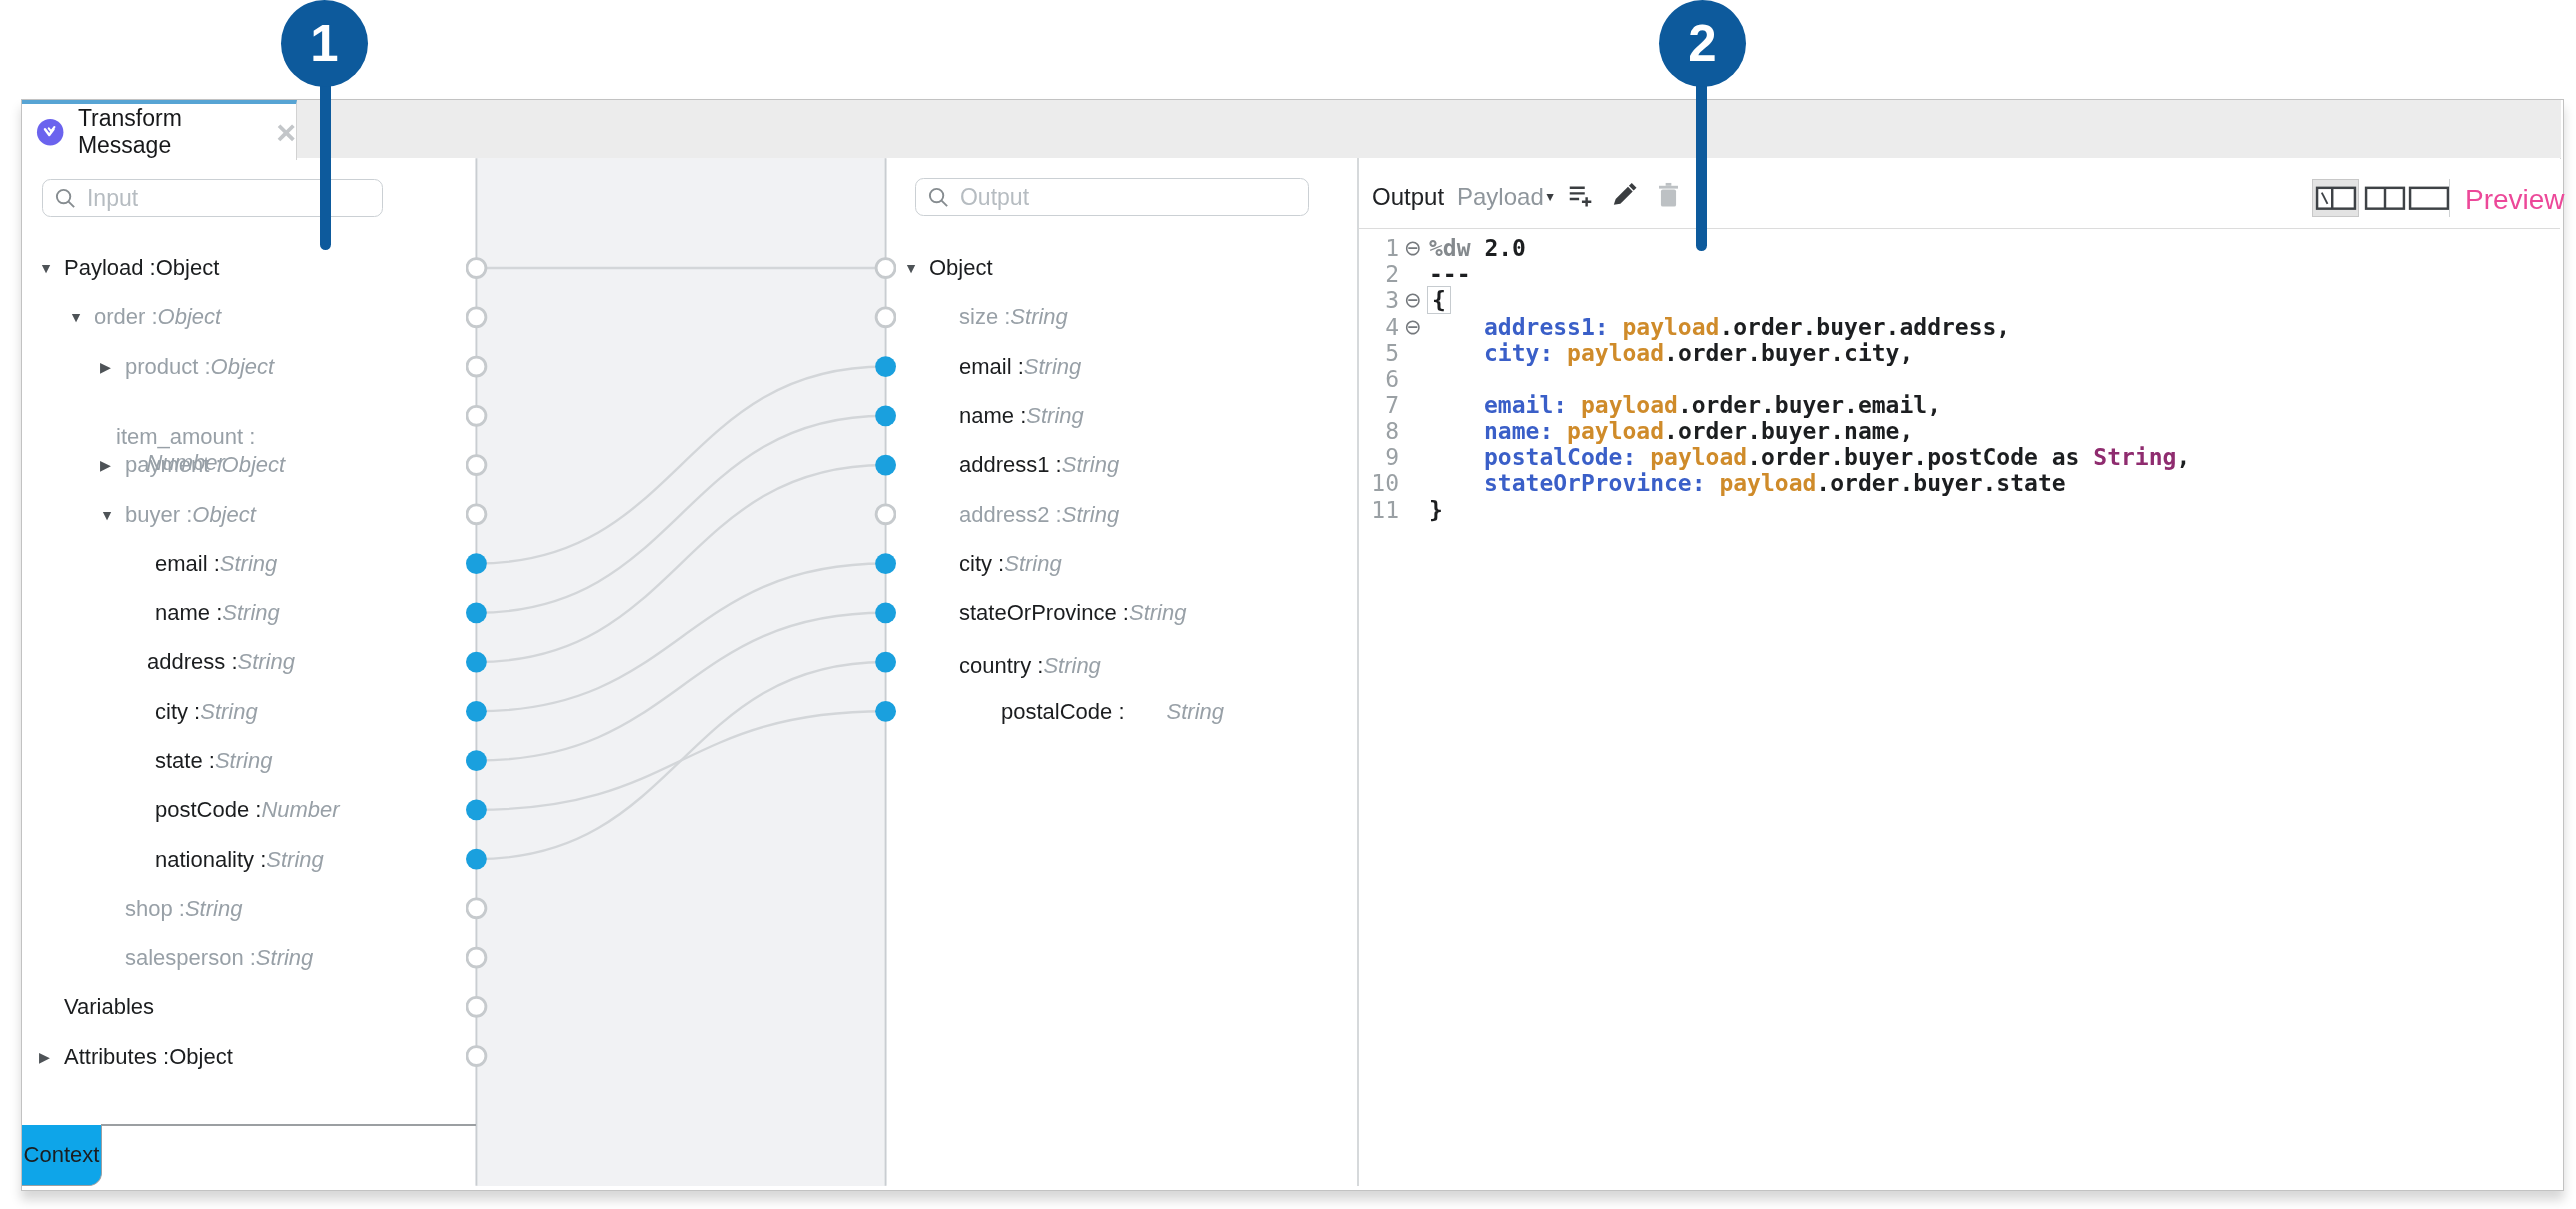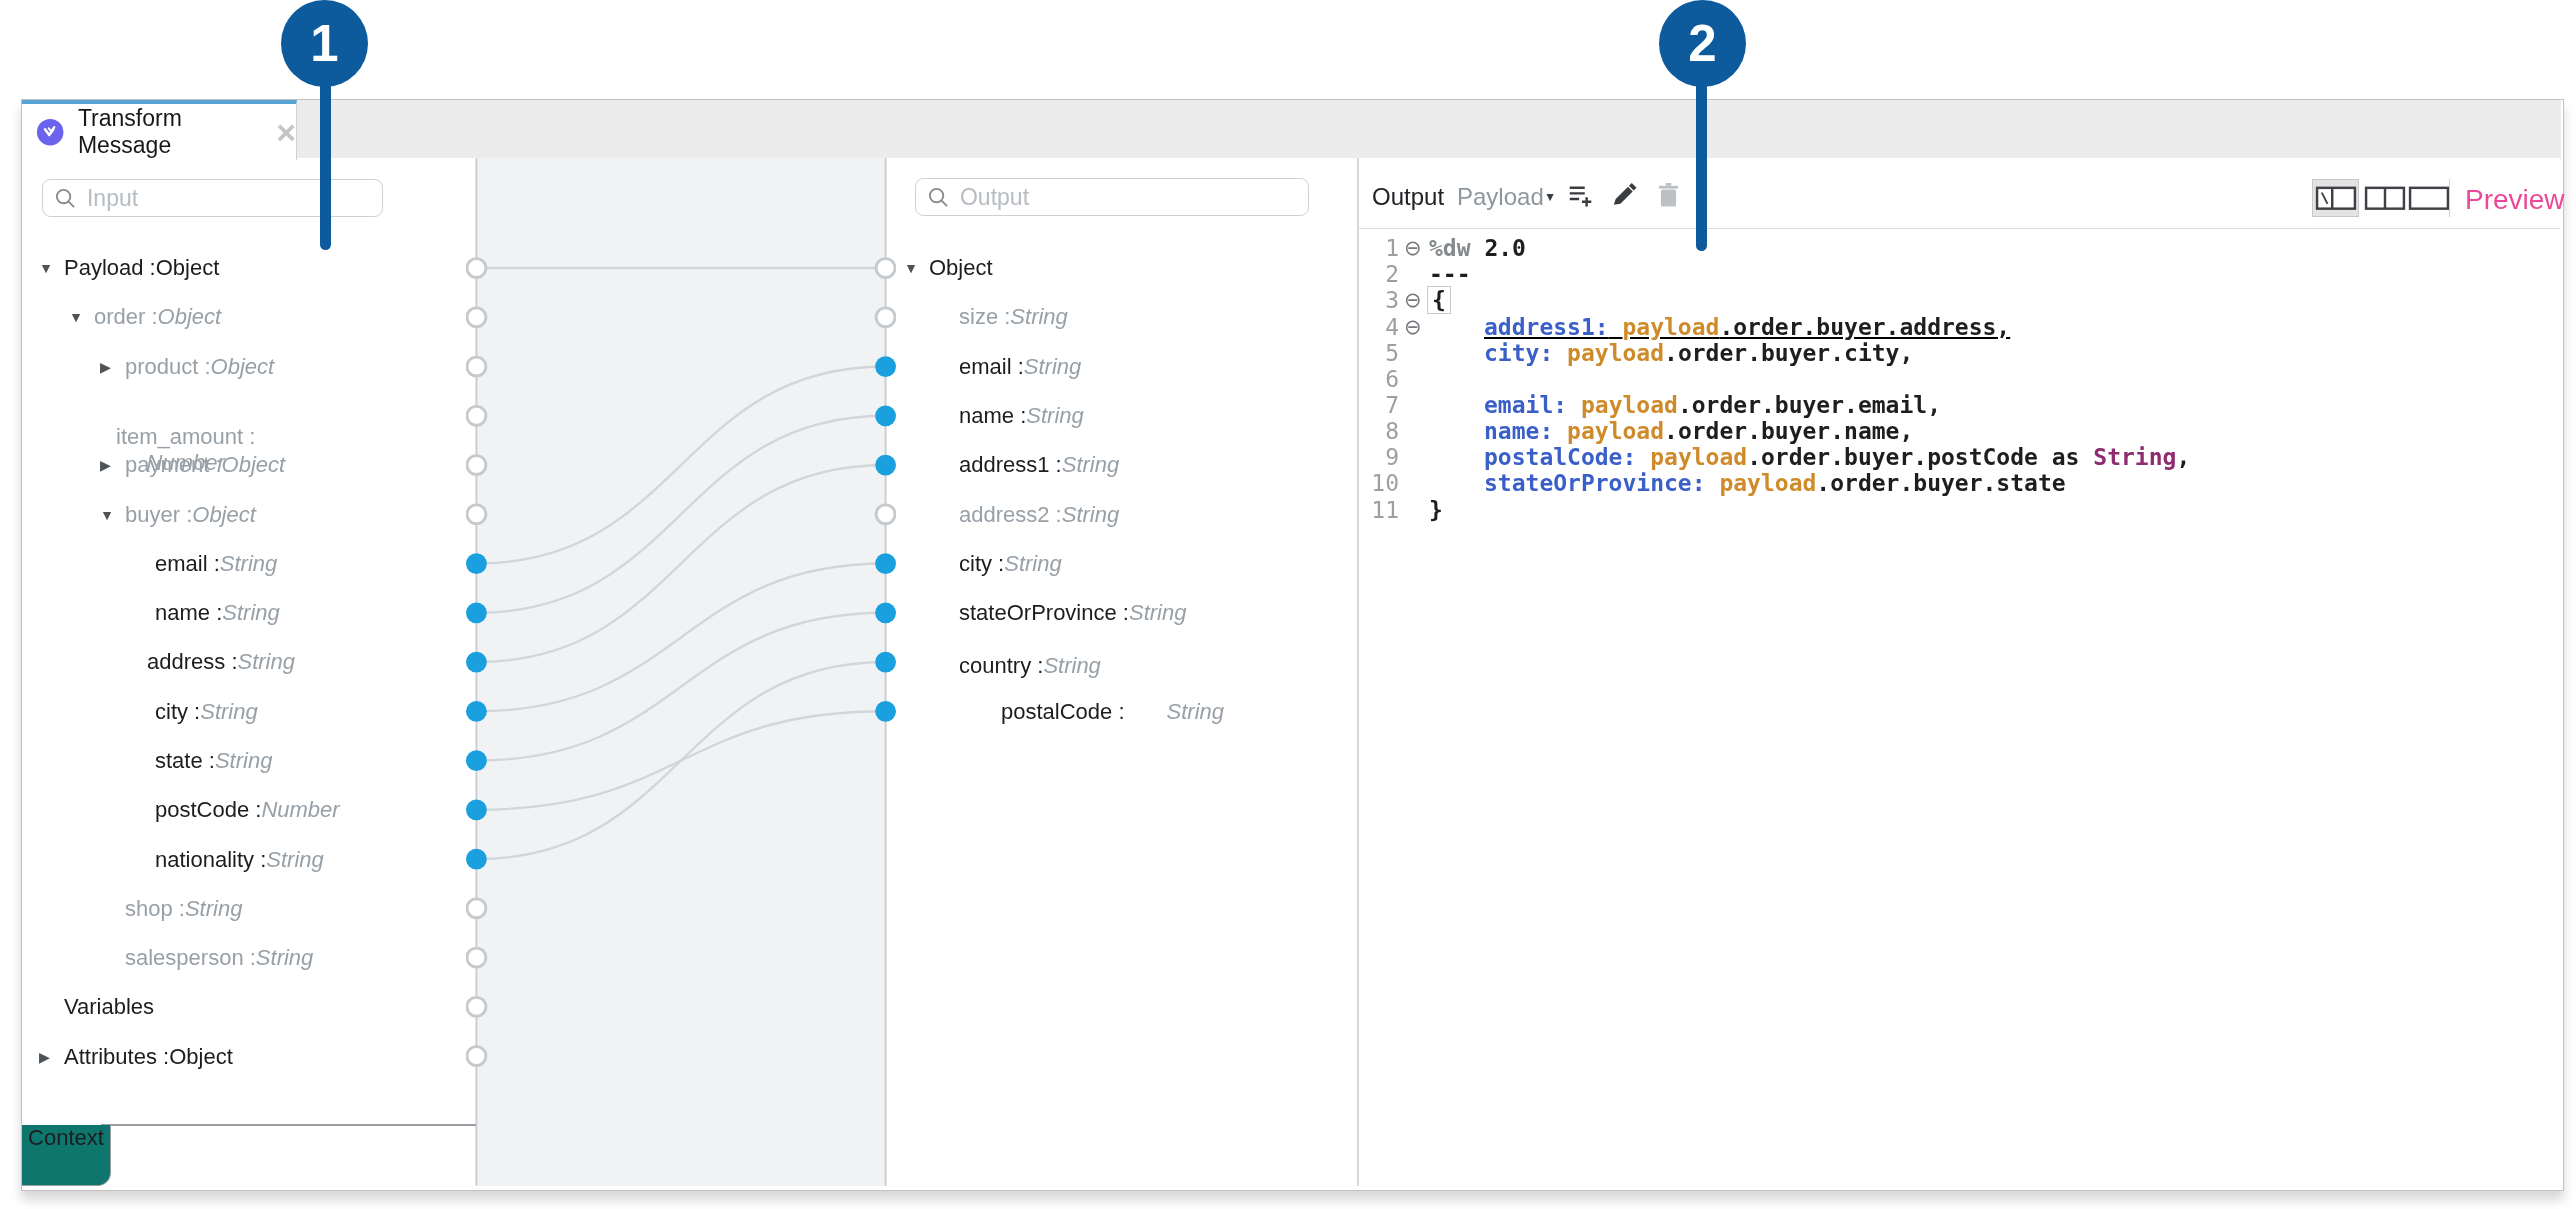--- a/index.html
+++ b/index.html
@@ -59,23 +59,23 @@
   #hdr-output{position:absolute;left:1372px;top:183px;font-size:24px;color:#202225}
   #hdr-payload{position:absolute;left:1457px;top:183px;font-size:24px;color:#8f969c;cursor:pointer}
   #hdr-caret{position:absolute;left:1544px;top:190px;font-size:12.3px;color:#3a3d40;cursor:pointer}
   .hicon{position:absolute;top:182px;cursor:pointer}
   .vt{position:absolute;top:179px;height:38px;display:flex;align-items:center;justify-content:center;cursor:pointer}
   .vt.sel{background:#e3e3e3;border:0.9px solid #c8c8c8;box-sizing:border-box}
   #vtd{position:absolute;left:2449px;top:179px;width:0.9px;height:38px;background:#cfd2d4}
   #hdr-preview{position:absolute;left:2465px;top:184px;font-size:28px;color:#ec4899;cursor:pointer}
 
   
-  #context-tab{position:absolute;left:22px;top:1125px;width:89px;height:61px;background:#0f766e;
+  #context-tab{position:absolute;left:22px;top:1125px;width:80px;height:61px;background:#0ea5e9;
                border-right:1.9px solid #9b9fa2;border-bottom:1.9px solid #9b9fa2;
-               border-bottom-right-radius:13.3px;display:flex;justify-content:center;
+               border-bottom-right-radius:13.3px;display:flex;align-items:center;justify-content:center;
                font-size:22px;color:#1b1d1f;box-sizing:border-box;z-index:3}
   #footer-line{position:absolute;left:101px;top:1124px;width:375px;height:1.9px;background:#9b9fa2}
 
   
   #map-svg{position:absolute;left:466px;top:158px}
 
   
   .badge{position:absolute;width:87px;height:87px;border-radius:50%;background:var(--badge,#0d5a9c);
          color:#fff;font-size:51px;font-weight:700;display:flex;align-items:center;justify-content:center;z-index:31}
   .stem{position:absolute;width:11.4px;background:var(--badge,#0d5a9c);border-radius:0 0 5.7px 5.7px;z-index:30}
@@ -353,21 +353,21 @@
       <span class="ctext" style="padding-left: 0px;"><span class="b">---</span></span>
     </div>
     <div class="cline" style="top: 287px;">
       <span class="cnum">3</span>
       <span class="cfold">⊖</span>
       <span class="ctext" style="padding-left: 0px;"><span class="b box">{</span></span>
     </div>
     <div class="cline" style="top: 314px;">
       <span class="cnum">4</span>
       <span class="cfold">⊖</span>
-      <span class="ctext" style="padding-left: 55px; text-decoration: underline;"><span class="k">address1:</span><span class="b"> </span><span class="p">payload</span><span class="b">.order.buyer.address,</span></span>
+      <span class="ctext" style="padding-left: 55px;"><span class="k">address1:</span><span class="b"> </span><span class="p">payload</span><span class="b">.order.buyer.address,</span></span>
     </div>
     <div class="cline" style="top: 340px;">
       <span class="cnum">5</span>
       <span class="ctext" style="padding-left: 55px;"><span class="k">city:</span><span class="b"> </span><span class="p">payload</span><span class="b">.order.buyer.city,</span></span>
     </div>
     <div class="cline" style="top: 366px;">
       <span class="cnum">6</span>
     </div>
     <div class="cline" style="top: 392px;">
       <span class="cnum">7</span>

